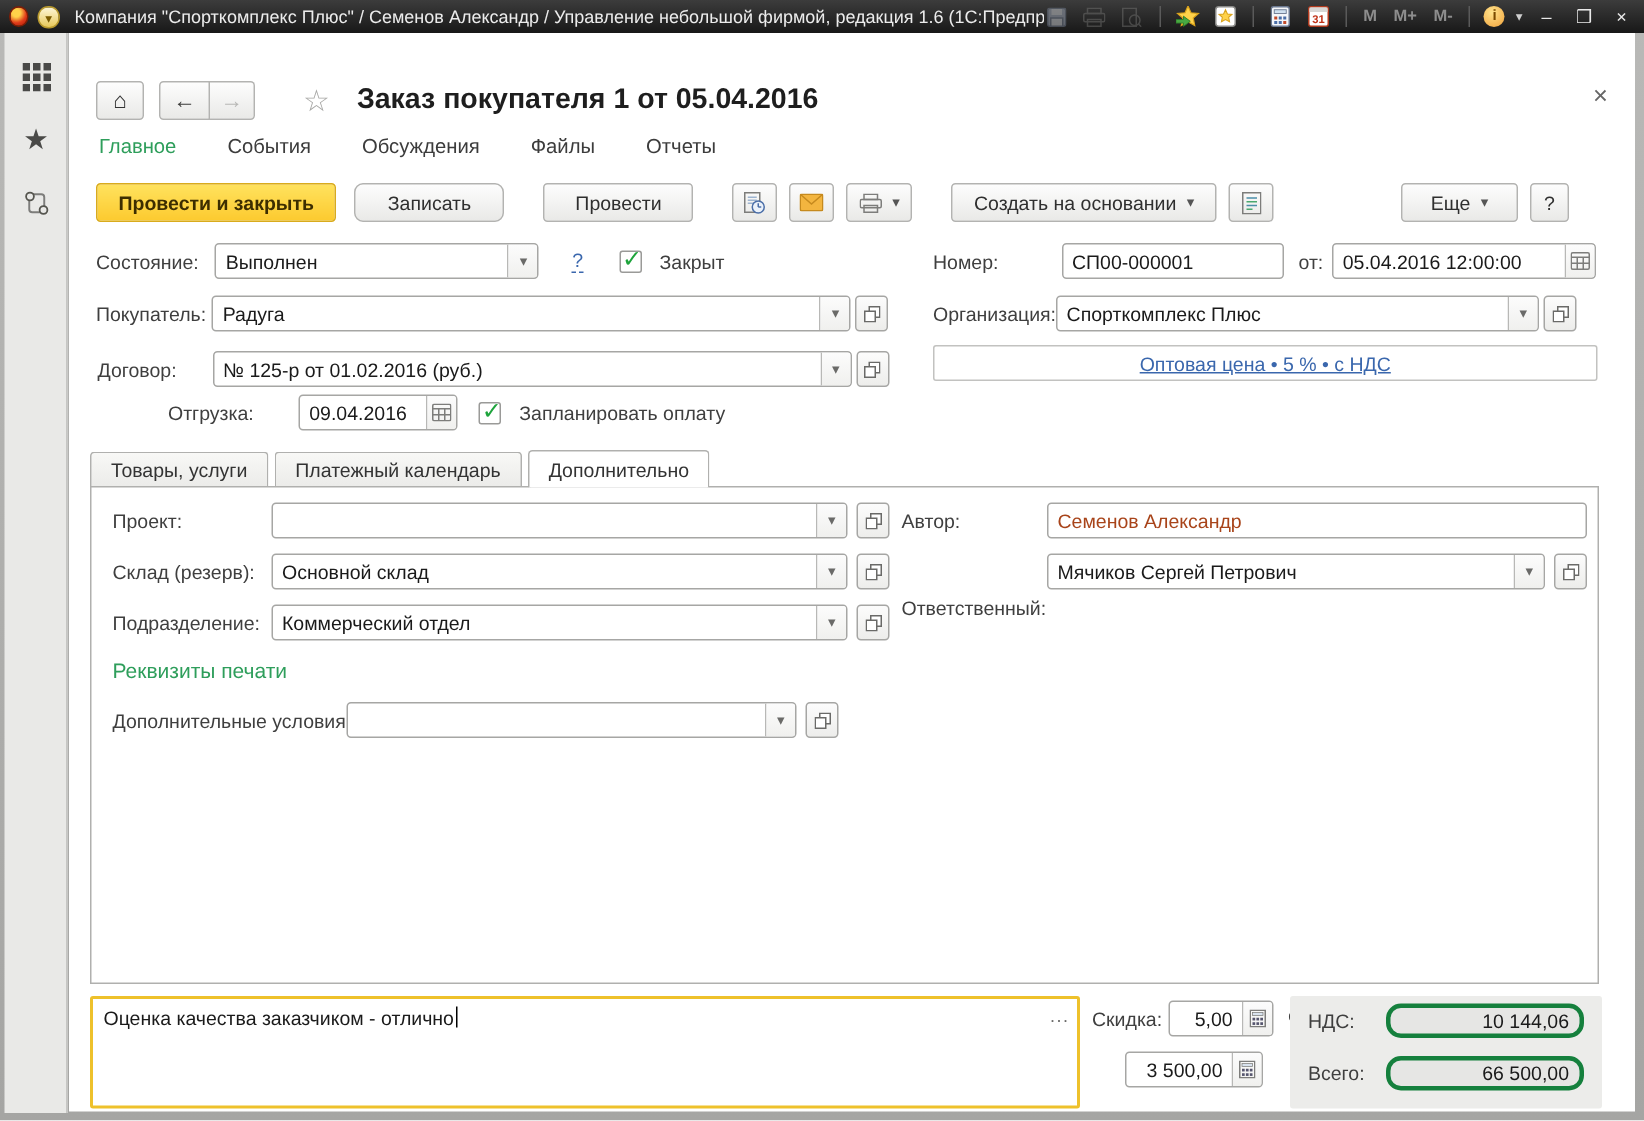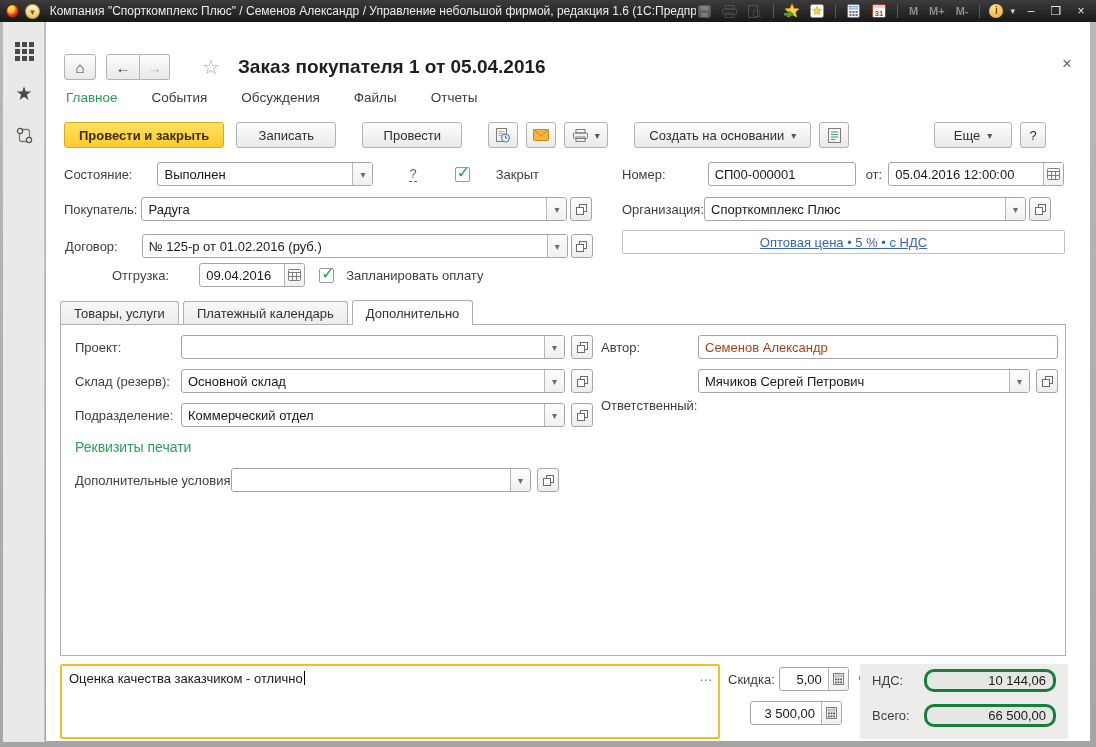--- a/index.html
+++ b/index.html
@@ -209,21 +209,21 @@
     <div class="row" style="left:20px; top:68px; gap:34px;">
       <span class="navitem active">Главное</span>
       <span class="navitem">События</span>
       <span class="navitem">Обсуждения</span>
       <span class="navitem">Файлы</span>
       <span class="navitem">Отчеты</span>
     </div>
 
     <div class="row" style="left:18px; top:100px; gap:0;">
       <div class="btn btn-yellow">Провести и закрыть</div>
-      <div class="btn" style="margin-left:12px; width:100px;">Записать</div>
+      <div class="btn" style="margin-left:12px; width:100px;border-radius:6px;">Записать</div>
       <div class="btn" style="margin-left:26px; width:100px;">Провести</div>
       <div class="btn btn-ico" style="margin-left:26px;">
         <svg width="14" height="15">
             <rect x="0.5" y="0.5" width="10" height="13" fill="#fff" class="st"></rect>
             <line x1="2.5" y1="3.5" x2="8.5" y2="3.5" stroke="#9db4d0"></line>
             <line x1="2.5" y1="5.5" x2="8.5" y2="5.5" stroke="#9db4d0"></line>
             <line x1="2.5" y1="7.5" x2="8.5" y2="7.5" stroke="#9db4d0"></line>
             <circle cx="9.5" cy="10" r="4" fill="#eaf1fa" stroke="#4a6ea8"></circle>
             <line x1="9.5" y1="10" x2="9.5" y2="7.5" stroke="#4a6ea8"></line>
             <line x1="9.5" y1="10" x2="11.5" y2="10" stroke="#4a6ea8"></line>
@@ -258,21 +258,21 @@
       </div>
     </div>
     <div class="row" style="top:100px; left:888px;">
       <div class="btn" style="width:78px;">
         <span>Еще</span>
         <span class="caret">▾</span>
       </div>
       <div class="btn" style="margin-left:8px; width:26px; padding:0;">?</div>
     </div>
 
-    <div class="row" style="left:18px; top:140px; height:24px;gap:14px;">
+    <div class="row" style="left:18px; top:140px; height:24px;">
       <span class="lbl">Состояние:</span>
       <div class="combo" style="margin-left:11px; width:216px;">
         <input value="Выполнен" style="">
         <div class="seg">▾</div>
       </div>
       <span class="help-q" style="margin-left:22px;">?</span>
       <div class="cb" style="margin-left:24px;">
           <span>✓</span>
         </div>
       <span class="lbl" style="margin-left:12px;">Закрыт</span>

